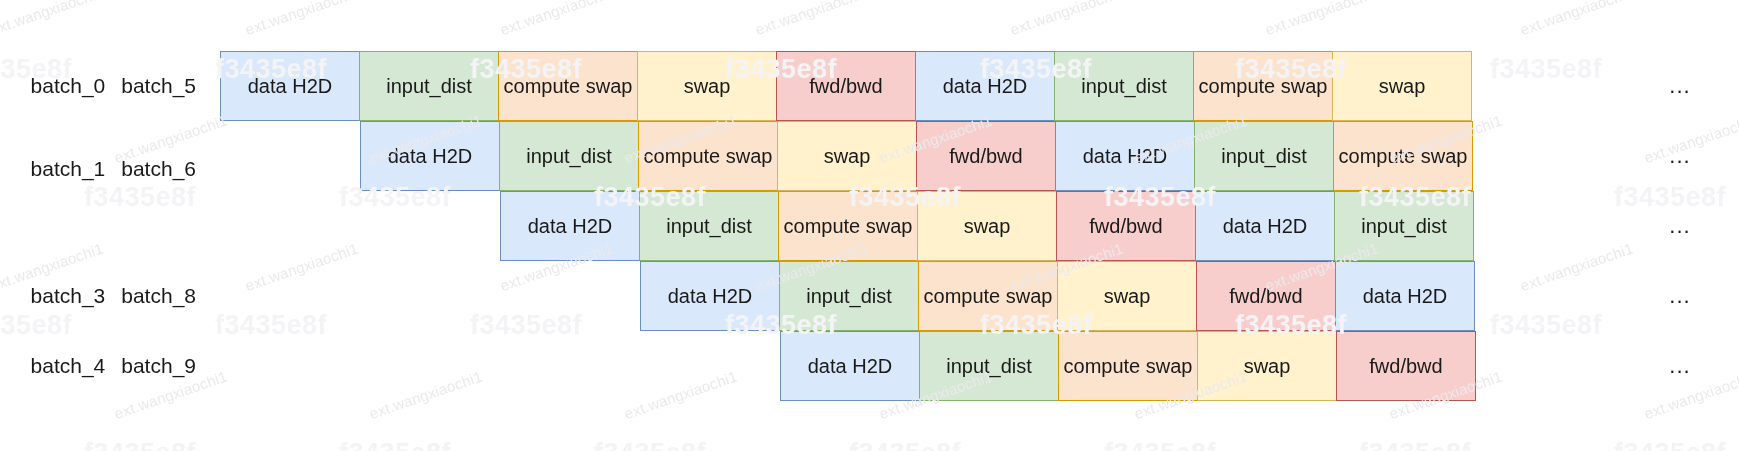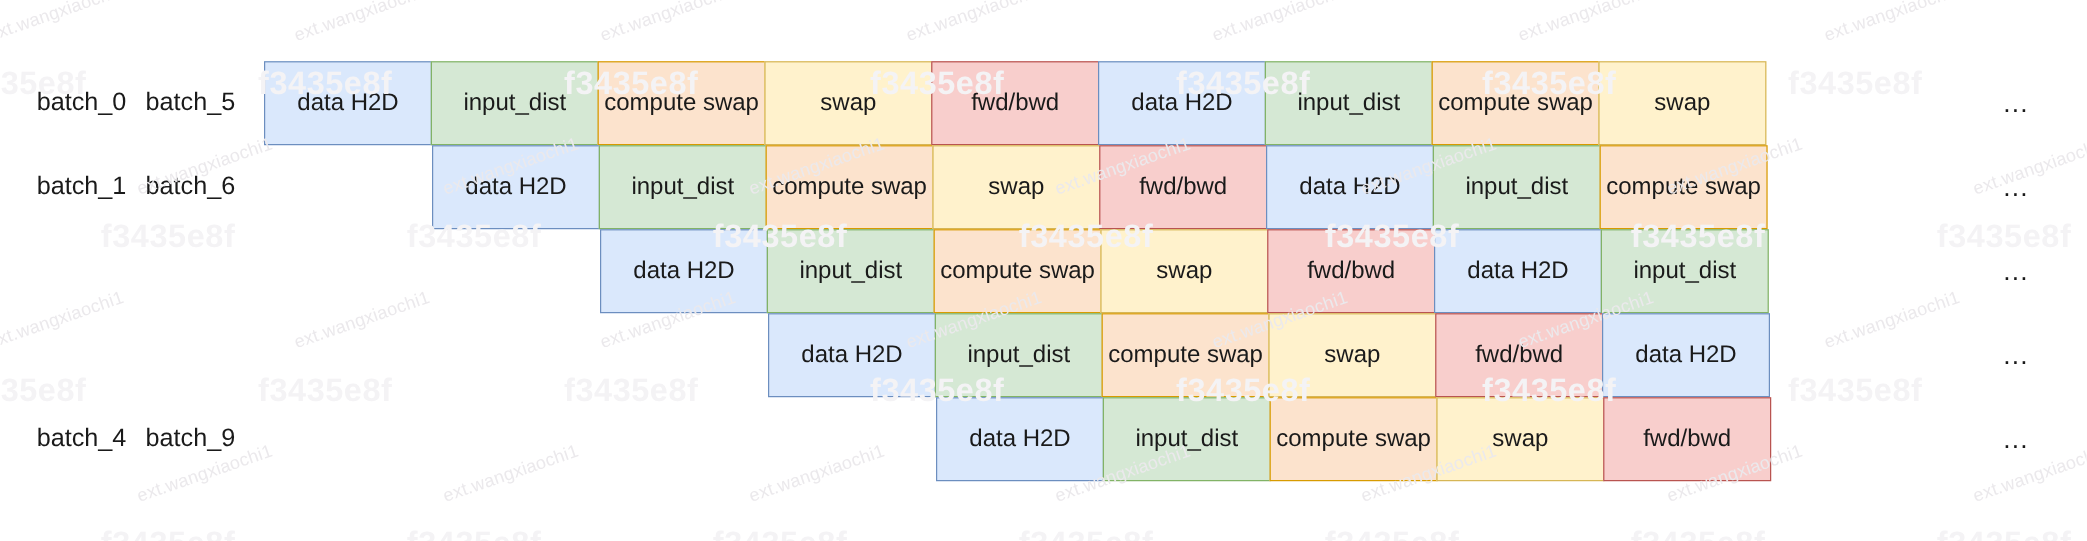--- a/index.html
+++ b/index.html
@@ -242,23 +242,27 @@
         <div class="wm-diag" style="color: rgb(235, 233, 236);">ext.wangxiaochi1</div>
         <div class="wm-flat" style="color: rgb(244, 243, 245);">f3435e8f</div>
       </div>
     </div>
 
   <div id="label-column">
       <div class="row-label" style="top: 51px;">
         <span class="lbl-a">batch_0</span>
         <span class="lbl-b">batch_5</span>
       </div>
-      <div class="row-label" style="top: 121px;">
+      <div class="row-label" style="top: 134px;">
         <span class="lbl-a">batch_1</span>
         <span class="lbl-b">batch_6</span>
+      </div>
+      <div class="row-label" style="top: 261px;">
+        <span class="lbl-a">batch_3</span>
+        <span class="lbl-b">batch_8</span>
       </div>
       <div class="row-label" style="top: 331px;">
         <span class="lbl-a">batch_4</span>
         <span class="lbl-b">batch_9</span>
       </div>
     </div>
 
   <div id="grid-layer">
       <div class="grid-row" style="left: 220px; top: 51px;">
         <div class="cell" style="background: rgb(218, 232, 252); border-color: rgb(108, 142, 191); width: 140px;">data H2D</div>

